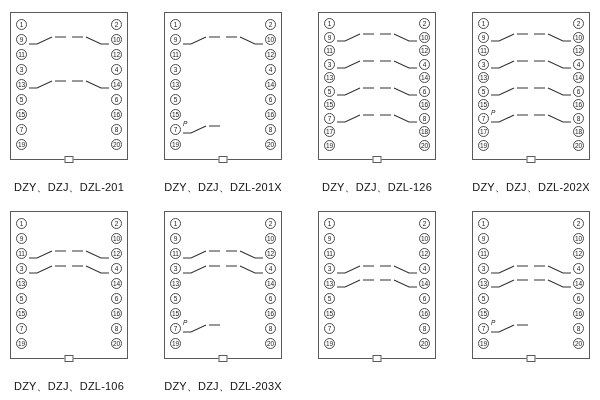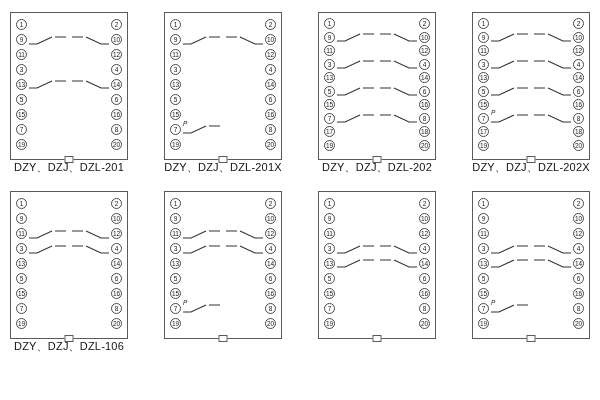--- a/index.html
+++ b/index.html
@@ -34,21 +34,21 @@
   .pmark {
     position: absolute; left: 1px; top: -3px;
     font-size: 6.5px; color: #1a1a1a; font-style: italic;
   }
   .notch {
     position: absolute; bottom: -4px; left: 50%; transform: translateX(-50%);
     width: 9px; height: 7px;
     border: 1px solid #5a5a5a; background: #fff;
   }
   .label {
-    margin-top: 0;
+    margin-top: 20px;
     font-size: 11px; color: #111; letter-spacing: 0.2px; white-space: nowrap;
   }
 </style>
 </head>
 <body>
 
 <div class="board">
     <div class="panel">
       <div class="box">
         <div class="row">
@@ -287,21 +287,21 @@
           <div class="term">18</div>
         </div>
         <div class="row">
           <div class="term">19</div>
           <div class="carea"></div>
           <div class="carea"></div>
           <div class="term">20</div>
         </div>
         <div class="notch"></div>
       </div>
-      <div class="label">DZY、DZJ、DZL-202</div>
+      <div class="label">DZY、DZJ、DZL-126</div>
     </div>
     <div class="panel">
       <div class="box">
         <div class="row">
           <div class="term">1</div>
           <div class="carea"></div>
           <div class="carea"></div>
           <div class="term">2</div>
         </div>
         <div class="row">
@@ -543,20 +543,21 @@
           <div class="term">8</div>
         </div>
         <div class="row">
           <div class="term">19</div>
           <div class="carea"></div>
           <div class="carea"></div>
           <div class="term">20</div>
         </div>
         <div class="notch"></div>
       </div>
+      <div class="label">DZY、DZJ、DZL-203X</div>
     </div>
     <div class="panel">
       <div class="box">
         <div class="row">
           <div class="term">1</div>
           <div class="carea"></div>
           <div class="carea"></div>
           <div class="term">2</div>
         </div>
         <div class="row">

